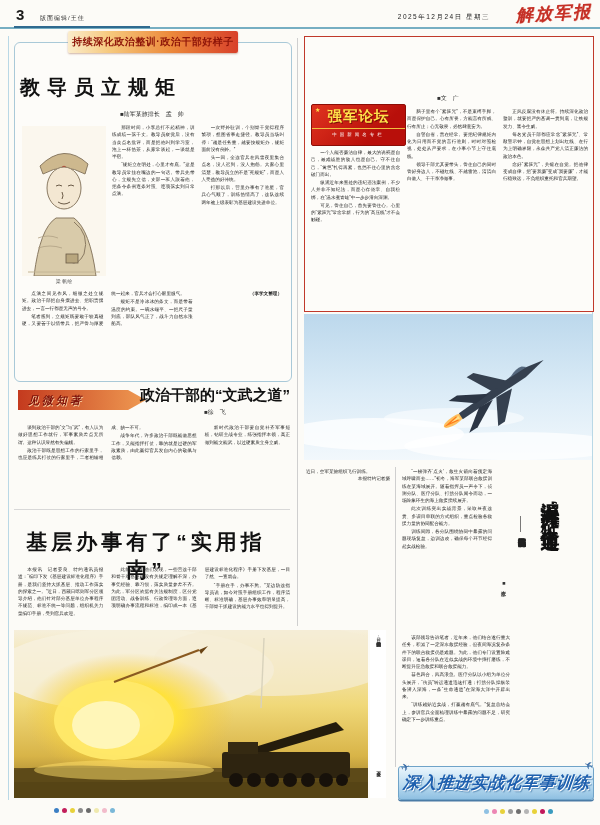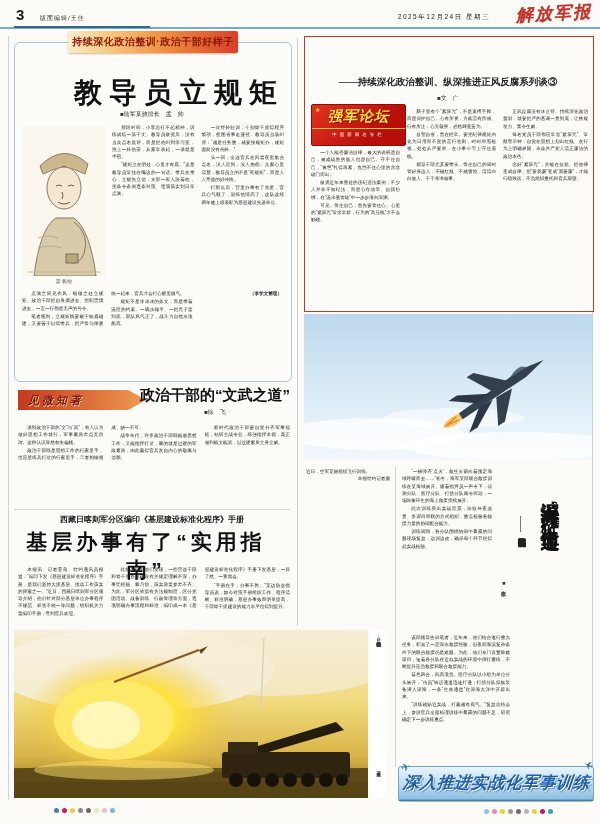--- a/index.html
+++ b/index.html
@@ -17,30 +17,30 @@
   
   .pagenum{font-size:15px;font-weight:bold;}
   .editor{font-size:6px;color:#333;letter-spacing:1px;}
   .section-title{font-size:19px;font-weight:bold;letter-spacing:24px;text-indent:24px;text-align:center;}
   .date{font-size:6.5px;letter-spacing:1.5px;color:#222;}
   .masthead{font-size:17px;font-weight:bold;font-style:italic;color:#c53026;letter-spacing:2px;transform:rotate(-3deg);font-family:"Liberation Serif",serif;text-shadow:0.4px 0.4px 0 #e8a49a;}
   
   .box-blue{border:1px solid #a9c9d8;border-radius:6px;background:#fdfcf9;}
   .banner-orange{background:linear-gradient(90deg,#fbeccb 0%,#f6c87c 25%,#ec8a3c 60%,#d8402a 100%);border-radius:2px;box-shadow:0 1px 2px rgba(120,40,10,.35);display:flex;align-items:center;justify-content:center;font-size:10px;white-space:nowrap;}
   .banner-orange .b1{font-weight:bold;color:#8d1408;letter-spacing:0.5px;}
-  .headline-xl{font-size:28px;font-weight:bold;letter-spacing:7px;text-align:right;color:#111;}
+  .headline-xl{font-size:20px;font-weight:bold;letter-spacing:7px;text-align:left;color:#111;}
   .byline{font-size:6px;text-align:center;color:#333;}
   .endnote{text-align:right;text-indent:0 !important;font-weight:bold;}
   .illus-credit{font-size:5px;color:#555;text-align:center;}
   
   .box-red{border:1.5px solid #c0392b;background:#fdfcf9;}
   .headline-l{font-size:23px;font-weight:bold;letter-spacing:2px;text-align:center;color:#111;}
   .subtitle{font-size:9.5px;font-weight:bold;text-align:center;color:#222;font-family:"Liberation Serif",serif;}
   .badge{background:linear-gradient(135deg,#e03420 0%,#b80f0a 70%);border:1px solid #8d0d06;border-radius:2px;text-align:center;overflow:hidden;}
-  .badge-title{font-size:14.5px;font-weight:bold;font-style:italic;color:#ffe24a;letter-spacing:1px;text-shadow:1px 1px 0 #7a0c06;line-height:1.6;}
+  .badge-title{font-size:14.5px;font-weight:bold;color:#ffe24a;letter-spacing:1px;text-shadow:1px 1px 0 #7a0c06;line-height:1.6;}
   .badge-sub{font-size:4.5px;color:#fff;letter-spacing:3px;border-top:0.5px solid #f0c040;padding-top:1.5px;line-height:1.8;}
   .badge-star{position:absolute;left:3px;top:1px;color:#ffe24a;font-size:6px;}
   
   .ribbon{background:linear-gradient(90deg,#c43a1e,#ef9a52);clip-path:polygon(0 0,86% 0,100% 50%,86% 100%,0 100%);display:flex;align-items:center;padding-left:10px;font-size:11px;font-weight:bold;color:#7e120a;letter-spacing:3px;text-shadow:0.6px 0.6px 0 #ffd9a8;font-style:italic;}
   .headline-m{font-size:15px;font-weight:bold;text-align:center;color:#111;}
   .kicker{font-size:8px;font-weight:bold;text-align:center;font-family:"Liberation Serif",serif;color:#222;}
   .headline-l2{font-size:21px;font-weight:bold;letter-spacing:4px;text-align:center;color:#111;}
   
   .vheadline{font-size:19px;font-weight:bold;letter-spacing:2px;color:#111;}
   .vsub{font-size:8px;font-weight:bold;color:#222;font-family:"Liberation Serif",serif;}
@@ -108,21 +108,20 @@
   <div class="abs headline-m" style="left:140px;top:386px;width:150px;">政治干部的“文武之道”</div>
   <div class="abs byline" style="left:140px;top:408px;width:150px;">■徐　飞</div>
   <div class="abs col cols3" style="left:18px;top:424px;width:272px;height:82px;">
     <p>谈到政治干部的“文”与“武”，有人认为做好思想工作就行，军事素质差点无所谓。这种认识显然有失偏颇。</p>
     <p>政治干部既是思想工作的行家里手，也应是练兵打仗的行家里手，二者相辅相成、缺一不可。</p>
     <p>战争年代，许多政治干部既能做思想工作，又能指挥打仗，靠的就是过硬的军政素质，由此赢得官兵发自内心的敬佩与信赖。</p>
     <p>新时代政治干部要自觉补齐军事短板，钻研主战专业，练强指挥本领，真正做到能文能武，以过硬素质立身立威。</p>
   </div>
   <div class="abs hairline-h" style="left:14px;top:509px;width:276px;"></div>
 
-  <div class="abs kicker" style="left:14px;top:514px;width:276px;">西藏日喀则军分区编印《基层建设标准化程序》手册</div>
   <div class="abs headline-l2" style="left:8px;top:528px;width:276px;">基层办事有了“实用指南”</div>
   <div class="abs col cols3" style="left:18px;top:566px;width:272px;height:60px;">
     <p>本报讯　记者晏良、特约通讯员报道：“编印下发《基层建设标准化程序》手册，是我们坚持大抓基层、推动工作落实的探索之一。”近日，西藏日喀则军分区领导介绍，他们针对部分基层单位办事程序不规范、标准不统一等问题，组织机关力量编印手册，受到官兵欢迎。</p>
     <p>此前调研中他们发现，一些营连干部和骨干对基层建设有关规定理解不深，办事凭经验、靠习惯，落实质量参差不齐。为此，军分区依据有关法规制度，区分党团活动、战备训练、行政管理等方面，逐项明确办事流程和标准，编印成一本《基层建设标准化程序》手册下发基层，一目了然、一查就会。</p>
     <p>“手册在手，办事不愁。”某边防连指导员说，如今对照手册组织工作，程序清晰、标准明确，基层办事效率明显提高，干部骨干抓建设的能力水平也得到提升。</p>
   </div>
 
   <svg class="abs" style="left:14px;top:630px;" width="354" height="168" viewBox="0 0 354 168">
     <defs>
       <linearGradient id="gA" x1="0" y1="0" x2="0" y2="1">
@@ -164,21 +163,20 @@
     <ellipse cx="110" cy="140" rx="90" ry="10" fill="#ffdf6a" opacity="0.5"></ellipse>
   </svg>
 
   <div class="abs" style="left:370px;top:630px;width:16px;height:168px;background:#fff;">
     <span class="vtext vcaption abs" style="left:5px;top:4px;height:130px;">近日，某旅炮兵分队组织实弹射击训练。</span>
     <span class="vtext vcaption abs" style="left:5px;top:138px;height:28px;font-weight:bold;">万全摄</span>
   </div>
   <div class="abs" style="left:52px;top:801px;"><span class="dot" style="background: rgb(59, 127, 196);"></span><span class="dot" style="background: rgb(194, 31, 91);"></span><span class="dot" style="background: rgb(232, 210, 58);"></span><span class="dot" style="background: rgb(138, 138, 138);"></span><span class="dot" style="background: rgb(106, 106, 106);"></span><span class="dot" style="background: rgb(239, 233, 174);"></span><span class="dot" style="background: rgb(242, 188, 203);"></span><span class="dot" style="background: rgb(122, 184, 216);"></span></div>
 
   <div class="abs box-red" style="left:304px;top:36px;width:288px;height:274px;"></div>
-  <div class="abs subtitle" style="left:308px;top:76px;width:280px;">——持续深化政治整训、纵深推进正风反腐系列谈③</div>
   <div class="abs byline" style="left:308px;top:94px;width:280px;">■文　广</div>
   <div class="abs badge" style="left:311px;top:104px;width:93px;height:40px;">
     <span class="badge-star">★</span>
     <div class="badge-title">强军论坛</div>
     <div class="badge-sub">中国新闻名专栏</div>
   </div>
   <div class="abs col" style="left:311px;top:149px;width:89px;height:155px;">
     <p>一个人能否廉洁自律，最大的诱惑是自己，最难战胜的敌人也是自己。守不住自己，“篱笆”扎得再紧，也挡不住心里的贪念破门而出。</p>
     <p>纵观近年来查处的违纪违法案例，不少人并非不知纪法，而是心存侥幸、自我松绑，在“温水煮青蛙”中一步步滑向深渊。</p>
     <p>可见，管住自己，首先要管住心。心里的“紧箍咒”常念常新，行为的“高压线”才不会触碰。</p>

